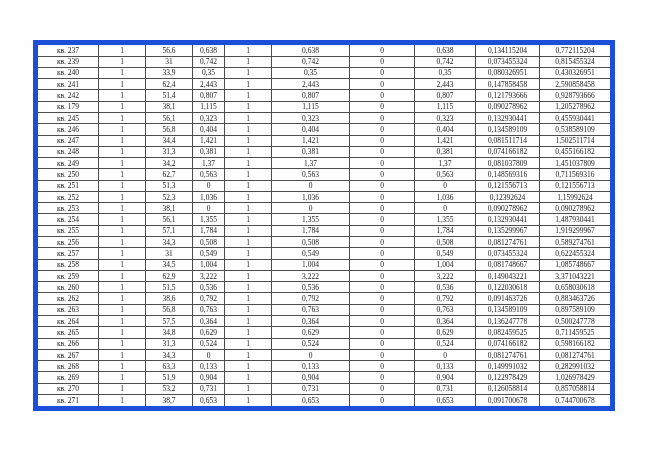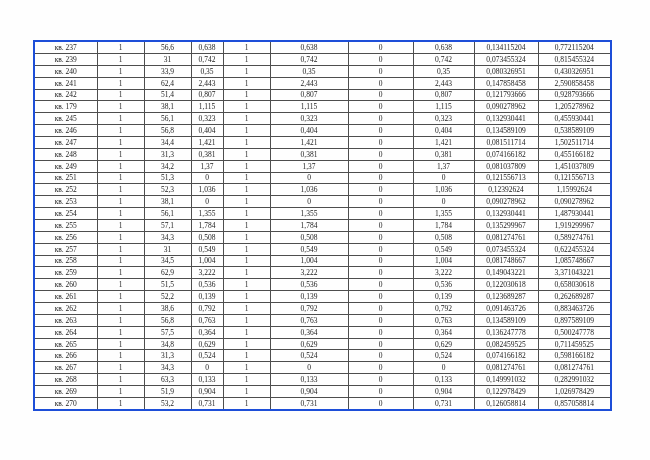--- a/index.html
+++ b/index.html
@@ -16,21 +16,21 @@
     font-family: "Liberation Serif", serif;
   }
   table.data-table {
     position: absolute;
     left: 33px;
     top: 40px;
     width: 577px;
     height: 371px;
     border-collapse: collapse;
     table-layout: fixed;
-    border: 2px solid #1d4ed8;
+    border: 5px solid #1d4ed8;
   }
   table.data-table td {
     border: 1px solid #4d4d4d;
     padding: 0;
     margin: 0;
     text-align: center;
     vertical-align: middle;
     font-size: 7.5px;
     line-height: 9px;
     color: #1b1b1b;
@@ -186,20 +186,32 @@
           <td>34,2</td>
           <td>1,37</td>
           <td>1</td>
           <td>1,37</td>
           <td>0</td>
           <td>1,37</td>
           <td>0,081037809</td>
           <td>1,451037809</td>
         </tr>
         <tr>
+          <td class="label-cell">кв. 250</td>
+          <td>1</td>
+          <td>62,7</td>
+          <td>0,563</td>
+          <td>1</td>
+          <td>0,563</td>
+          <td>0</td>
+          <td>0,563</td>
+          <td>0,148569316</td>
+          <td>0,711569316</td>
+        </tr>
+        <tr>
           <td class="label-cell">кв. 251</td>
           <td>1</td>
           <td>51,3</td>
           <td>0</td>
           <td>1</td>
           <td>0</td>
           <td>0</td>
           <td>0</td>
           <td>0,121556713</td>
           <td>0,121556713</td>
@@ -306,32 +318,20 @@
           <td>51,5</td>
           <td>0,536</td>
           <td>1</td>
           <td>0,536</td>
           <td>0</td>
           <td>0,536</td>
           <td>0,122030618</td>
           <td>0,658030618</td>
         </tr>
         <tr>
-          <td class="label-cell">кв. 261</td>
-          <td>1</td>
-          <td>52,2</td>
-          <td>0,139</td>
-          <td>1</td>
-          <td>0,139</td>
-          <td>0</td>
-          <td>0,139</td>
-          <td>0,123689287</td>
-          <td>0,262689287</td>
-        </tr>
-        <tr>
           <td class="label-cell">кв. 262</td>
           <td>1</td>
           <td>38,6</td>
           <td>0,792</td>
           <td>1</td>
           <td>0,792</td>
           <td>0</td>
           <td>0,792</td>
           <td>0,091463726</td>
           <td>0,883463726</td>
@@ -424,16 +424,28 @@
           <td class="label-cell">кв. 270</td>
           <td>1</td>
           <td>53,2</td>
           <td>0,731</td>
           <td>1</td>
           <td>0,731</td>
           <td>0</td>
           <td>0,731</td>
           <td>0,126058814</td>
           <td>0,857058814</td>
+        </tr>
+        <tr>
+          <td class="label-cell">кв. 271</td>
+          <td>1</td>
+          <td>38,7</td>
+          <td>0,653</td>
+          <td>1</td>
+          <td>0,653</td>
+          <td>0</td>
+          <td>0,653</td>
+          <td>0,091700678</td>
+          <td>0,744700678</td>
         </tr>
       </tbody>
   </table>
 </div>
 
 </body></html>

